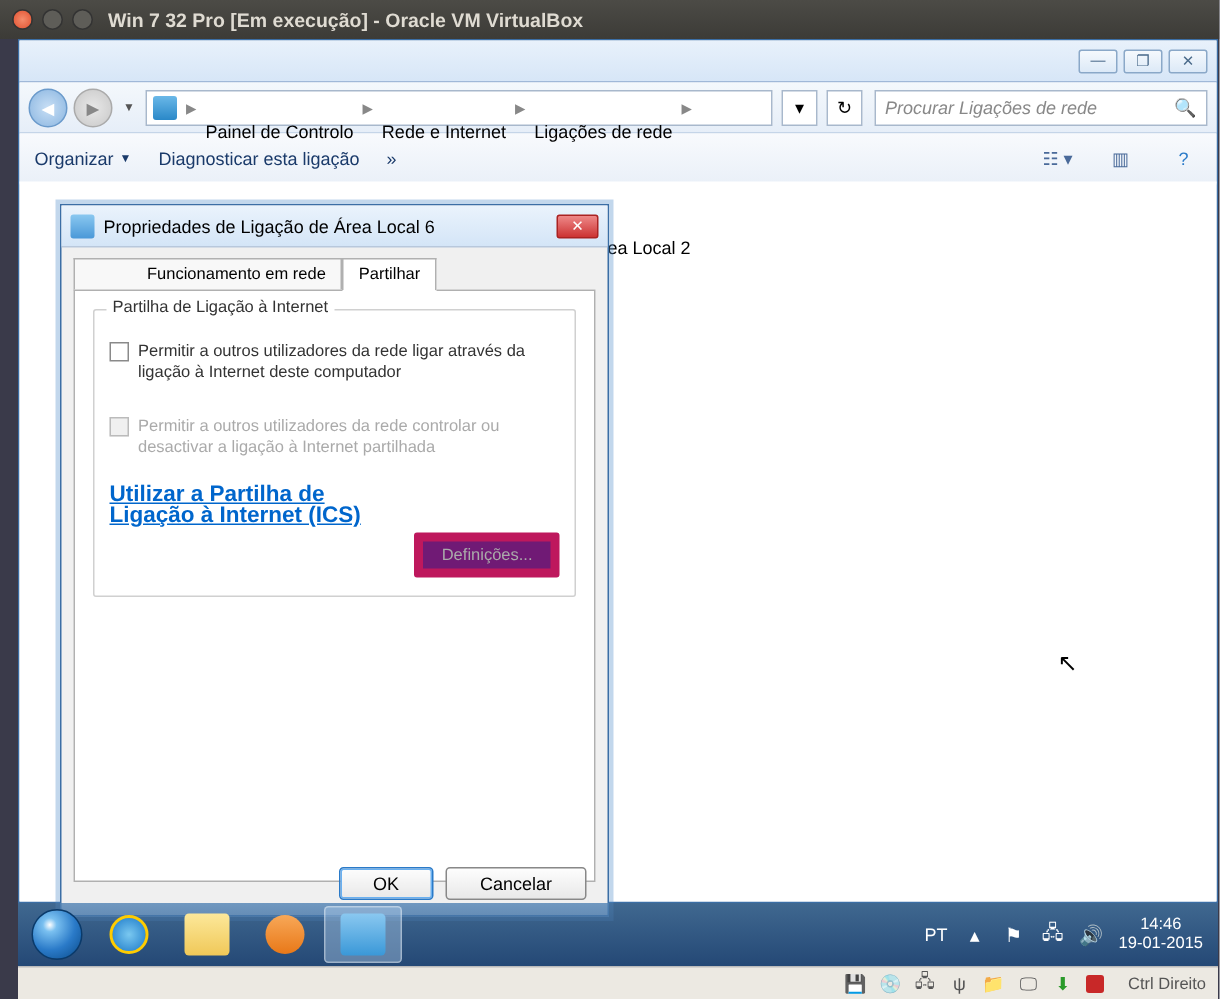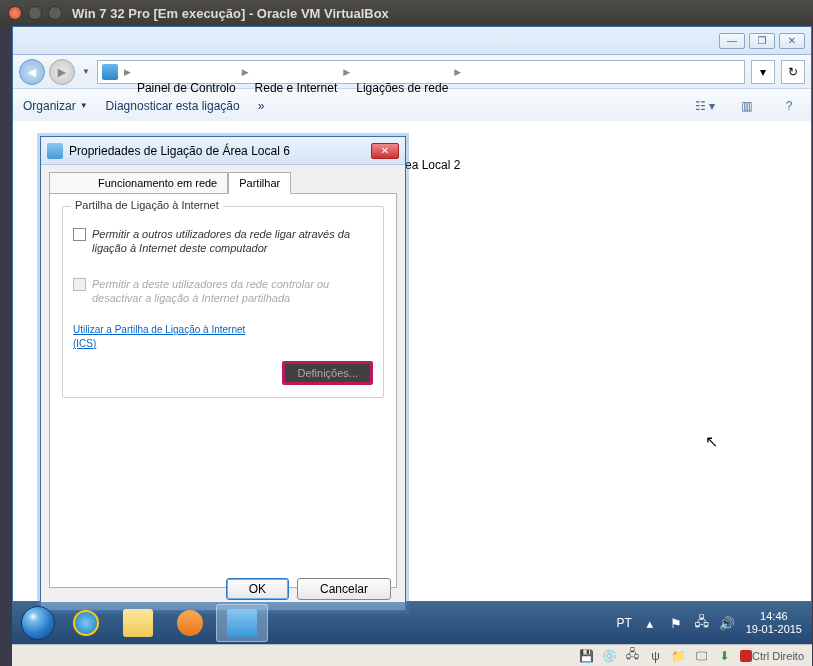--- a/index.html
+++ b/index.html
@@ -51,24 +51,24 @@
 .tab { padding: 4px 10px; border: 1px solid #b0b0b0; background: #f0f0f0; border-bottom: none; cursor: pointer; position: relative; top: 1px; }
 .tab.active { background: #fff; border-bottom: 1px solid #fff; z-index: 2; }
 .tab:not(.active) { background: #f8f8f8; padding-left: 48px; }
 .tab-body { margin: 0 8px 8px 8px; border: 1px solid #b0b0b0; background: #fff; height: 395px; padding: 12px; position: relative; }
 
 .group { border: 1px solid #d0d0d0; border-radius: 2px; padding: 10px 10px 14px 10px; font-size: 11px; position: relative; }
 .group .legend { position: absolute; top: -8px; left: 8px; background: #fff; padding: 0 4px; color: #333; }
 .chk-row { display: flex; align-items: flex-start; gap: 6px; margin-top: 10px; }
 .chk { width: 13px; height: 13px; border: 1px solid #8a8a8a; background: #fff; flex-shrink: 0; margin-top: 1px; cursor: pointer; }
 .chk.disabled { background: #f0f0f0; border-color: #bbb; }
-.chk-label { color: #333; line-height: 14px; font-style: italic; }
+.chk-label { color: #333; line-height: 14px; }
 .chk-label.disabled { color: #aaa; }
-.link { color: #0066cc; text-decoration: underline; font-size: 10px; cursor: pointer; display: inline-block; margin-top: 18px; line-height: 14px; }
-.def-btn { position: absolute; right: 10px; bottom: 12px; padding: 3px 12px; font-size: 11px; border: 3px solid #be185d; background: #404040; color: #aaa; border-radius: 2px; }
+.link { color: #0066cc; text-decoration: underline; font-size: 15px; cursor: pointer; display: inline-block; margin-top: 18px; line-height: 14px; font-weight: bold; }
+.def-btn { position: absolute; right: 10px; bottom: 12px; padding: 3px 12px; font-size: 11px; border: 6px solid #be185d; background: #701a75; color: #aaa; border-radius: 2px; }
 
 .dlg-buttons { position: absolute; bottom: 10px; right: 14px; display: flex; gap: 8px; }
 .btn { padding: 3px 22px; font-size: 12px; border: 1px solid #888; background: linear-gradient(#fdfdfd,#e8e8e8); border-radius: 3px; cursor: pointer; }
 .btn.primary { border-color: #2a7ac8; box-shadow: 0 0 0 1px #6ab0f0 inset; }
 
 
 .taskbar { position: absolute; left: 0; right: 0; bottom: 0; height: 42px; background: linear-gradient(rgba(80,130,180,0.8),rgba(40,80,130,0.9)); display: flex; align-items: center; padding: 0 4px; }
 .start { width: 44px; height: 38px; display: flex; align-items: center; justify-content: center; cursor: pointer; }
 .orb { width: 34px; height: 34px; border-radius: 50%; background: radial-gradient(circle at 35% 30%, #fff 0%, #7ac0f0 15%, #2a7ac8 55%, #0a4a88 100%); border: 1px solid #0a3a6a; position: relative; }
 .tb-btn { width: 52px; height: 38px; display: flex; align-items: center; justify-content: center; cursor: pointer; border-radius: 3px; }
@@ -79,21 +79,21 @@
 .ic-media { background: linear-gradient(#f8a858,#e87818); border-radius: 50%; width: 26px; height: 26px; }
 .ic-net { background: linear-gradient(#8ac8f0,#3a98d8); }
 .tray { margin-left: auto; display: flex; align-items: center; color: #fff; font-size: 11px; gap: 10px; padding-right: 6px; }
 .tray .lang { font-size: 12px; cursor: pointer; }
 .tray .small-ic { width: 16px; height: 16px; cursor: pointer; font-size: 13px; display: flex; align-items: center; justify-content: center; }
 .tray .clock { text-align: center; line-height: 13px; cursor: pointer; }
 
 
 .vbox-status { position: absolute; left: 12px; bottom: 0; width: 800px; height: 22px; background: #ece9e2; border-top: 1px solid #bbb; display: flex; align-items: center; justify-content: flex-end; padding: 0 8px; gap: 8px; font-size: 11px; color: #555; }
 .vbox-status .vic { width: 15px; height: 15px; display: flex; align-items: center; justify-content: center; font-size: 12px; cursor: pointer; }
-.vbox-status .host { display: flex; align-items: center; gap: 0; }
+.vbox-status .host { display: flex; align-items: center; gap: 16px; }
 .vbox-status .hostkey-ic { width: 12px; height: 12px; background: #c82828; border-radius: 2px; }
 
 .cursor { position: absolute; left: 693px; top: 406px; font-size: 16px; color: #000; pointer-events: none; }
 </style>
 </head>
 <body>
 
 <div class="ubuntu-titlebar">
   <div class="win-btns">
     <div class="wb close"></div>
@@ -119,20 +119,24 @@
         <span class="sep">▶</span>
         <span class="crumb">Painel de Controlo</span>
         <span class="sep">▶</span>
         <span class="crumb">Rede e Internet</span>
         <span class="sep">▶</span>
         <span class="crumb">Ligações de rede</span>
         <span class="sep">▶</span>
       </div>
       <div class="refresh">▾</div>
       <div class="refresh">↻</div>
+      <div class="search">
+        <span>Procurar Ligações de rede</span>
+        <span class="mg">🔍</span>
+      </div>
     </div>
     <div class="toolbar">
       <div class="itm">
           <span>Organizar</span> 
           <span style="font-size:8px">▼</span>
         </div>
       <div class="itm">Diagnosticar esta ligação</div>
       <div class="itm">»</div>
       <div class="spacer"></div>
       <div class="icon-btn">☷ ▾</div>
@@ -158,21 +162,21 @@
     </div>
     <div class="tab-body">
       <div class="group" style="position:relative;padding-bottom:46px">
         <div class="legend">Partilha de Ligação à Internet</div>
         <div class="chk-row">
           <div class="chk"></div>
           <div class="chk-label">Permitir a outros utilizadores da rede ligar através da ligação à Internet deste computador</div>
         </div>
         <div class="chk-row" style="margin-top:22px">
           <div class="chk disabled"></div>
-          <div class="chk-label disabled">Permitir a deste utilizadores da rede controlar ou desactivar a ligação à Internet partilhada</div>
+          <div class="chk-label disabled">Permitir a outros utilizadores da rede controlar ou desactivar a ligação à Internet partilhada</div>
         </div>
         <a class="link" style="max-width:180px">Utilizar a Partilha de Ligação à Internet (ICS)</a>
         <button class="def-btn" disabled="">Definições...</button>
       </div>
     </div>
     <div class="dlg-buttons">
       <button class="btn primary">OK</button>
       <button class="btn">Cancelar</button>
     </div>
   </div>

